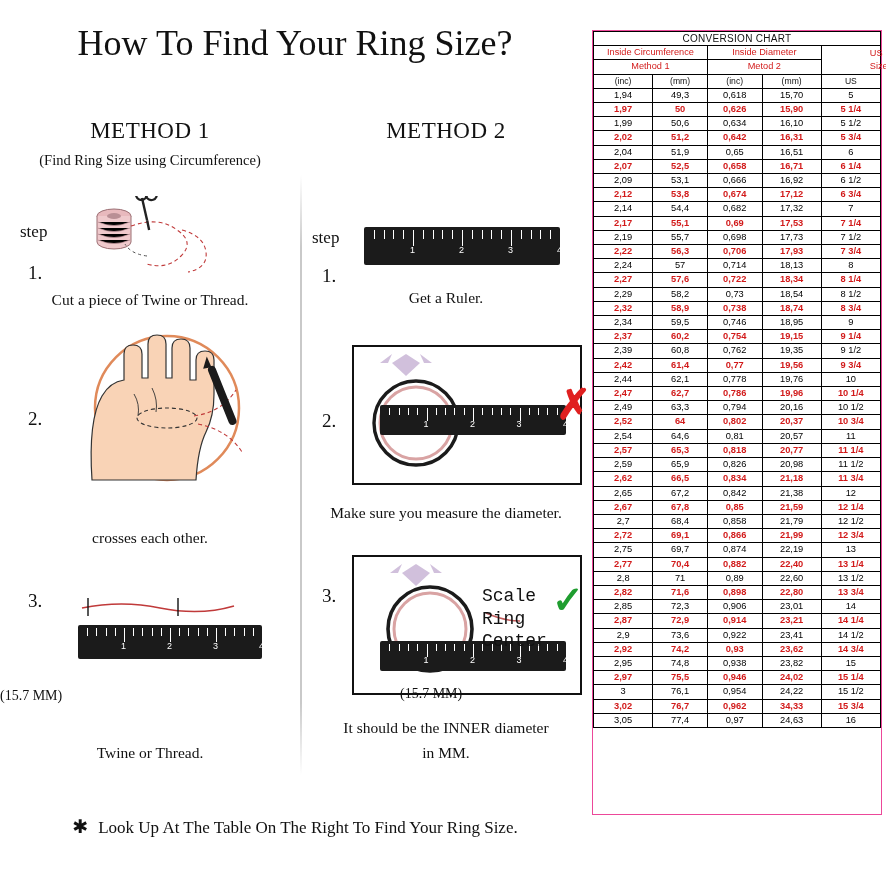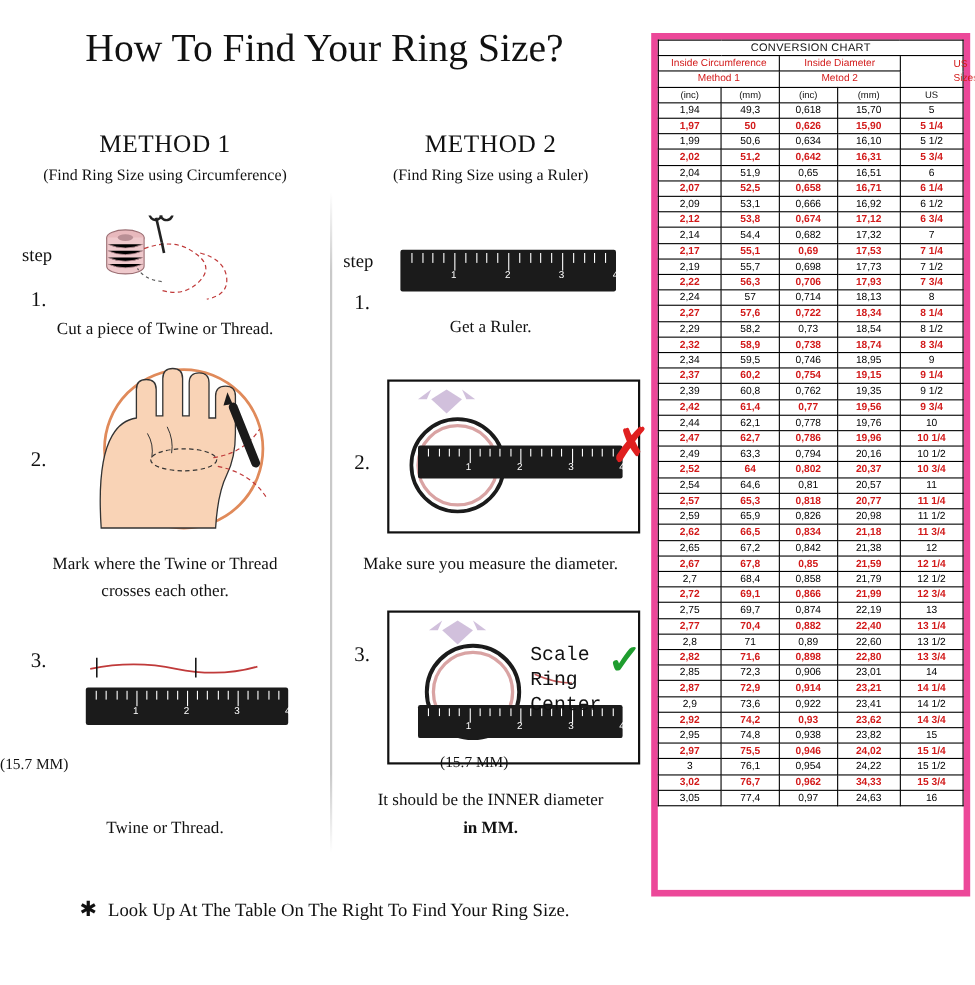--- a/index.html
+++ b/index.html
@@ -83,21 +83,21 @@
   }
   .footnote .star { font-size:19px; margin-right:10px; }
 
   
   .hand-wrap { position:absolute; }
   .twine-wrap { position:absolute; }
 
   
   .table-zone {
     position:absolute; left:592px; top:30px; width:290px; height:785px;
-    border:6px solid #ec4899;
+    border:1px solid #ec4899;
     background:#fff;
   }
   table.conv {
     border-collapse: collapse;
     width:100%;
     font-family:"Liberation Sans", sans-serif;
     font-size:9.3px;
     table-layout:fixed;
   }
   table.conv td, table.conv th {
@@ -182,21 +182,20 @@
         <ellipse cx="105" cy="88" rx="30" ry="10" fill="none" stroke="#333" stroke-width="1.1" stroke-dasharray="4 3"></ellipse>
         <path d="M132 86 q28 -4 42 -26" fill="none" stroke="#c03a3a" stroke-width="1.1" stroke-dasharray="4 3"></path>
         <path d="M136 94 q30 6 44 28" fill="none" stroke="#c03a3a" stroke-width="1.1" stroke-dasharray="4 3"></path>
         <g transform="translate(150,40) rotate(35)">
           <path d="M0 0 l46 30" stroke="#1b1b1b" stroke-width="8" stroke-linecap="round"></path>
           <path d="M-2 -2 l-10 -6 l4 12 z" fill="#1b1b1b"></path>
         </g>
       </svg>
     </div>
 
-    <div class="cap" style="left:0px; top:503px; width:300px;">Mark where the Twine or Thread</div>
     <div class="cap" style="left:0px; top:528px; width:300px;">crosses each other.</div>
 
     <div class="step-num" style="left:28px; top:590px;">3.</div>
 
     <div style="position:absolute; left:78px; top:596px;">
       <svg width="190" height="30" viewBox="0 0 190 30">
         <path d="M4 12 q40 -8 78 0 q40 8 74 -2" fill="none" stroke="#c03a3a" stroke-width="1.6"></path>
         <path d="M10 2 l0 18" stroke="#111" stroke-width="1.4"></path>
         <path d="M100 2 l0 18" stroke="#111" stroke-width="1.4"></path>
       </svg>
@@ -226,21 +225,20 @@
         <div class="lbl" style="left: 89px; top: 16.32px;">2</div>
         <div class="lbl" style="left: 135px; top: 16.32px;">3</div>
         <div class="lbl" style="left: 181px; top: 16.32px;">4</div>
       </div>
 
     <div class="mm-label" style="left:0px; top:688px; width:300px;">(15.7 MM)</div>
     <div class="cap" style="left:0px; top:743px; width:300px;">Twine or Thread.</div>
 
     <div class="col m2">
       <div class="method-title">METHOD 2</div>
-      <div class="method-sub">(Find Ring Size using a Ruler)</div>
     </div>
 
     <div class="step-word" style="left:312px; top:228px;">step</div>
     <div class="step-num" style="left:322px; top:265px;">1.</div>
 
     <div class="ruler" id="ruler-m2a" style="left:364px; top:227px; width:196px; height:38px;">
         <div class="tick" style="left: 9.8px; top: 3px; height: 9.12px;"></div>
         <div class="tick" style="left: 19.6px; top: 3px; height: 9.12px;"></div>
         <div class="tick" style="left: 29.4px; top: 3px; height: 9.12px;"></div>
         <div class="tick" style="left: 39.2px; top: 3px; height: 9.12px;"></div>
@@ -347,21 +345,21 @@
         </div>
       <div class="scale-text" style="left:128px; top:28px;">
         <div>Scale</div>
         <div>Ring Center</div>
       </div>
     </div>
     <div class="greencheck" style="left:552px; top:578px;">✓</div>
 
     <div class="mm-label" style="left:400px; top:686px; width:140px;">(15.7 MM)</div>
     <div class="cap" style="left:302px; top:718px; width:288px;">It should be the INNER diameter</div>
-    <div class="cap" style="left:302px; top:743px; width:288px;font-weight:bold;">in MM.</div>
+    <div class="cap" style="left:302px; top:743px; width:288px;">in MM.</div>
 
     <div class="footnote">
       <span class="star">✱</span><span>Look Up  At The Table On The Right To Find Your Ring Size.</span>
     </div>
   </div>
 
   <div class="table-zone">
     <table class="conv">
       <colgroup>
           <col class="c1">

